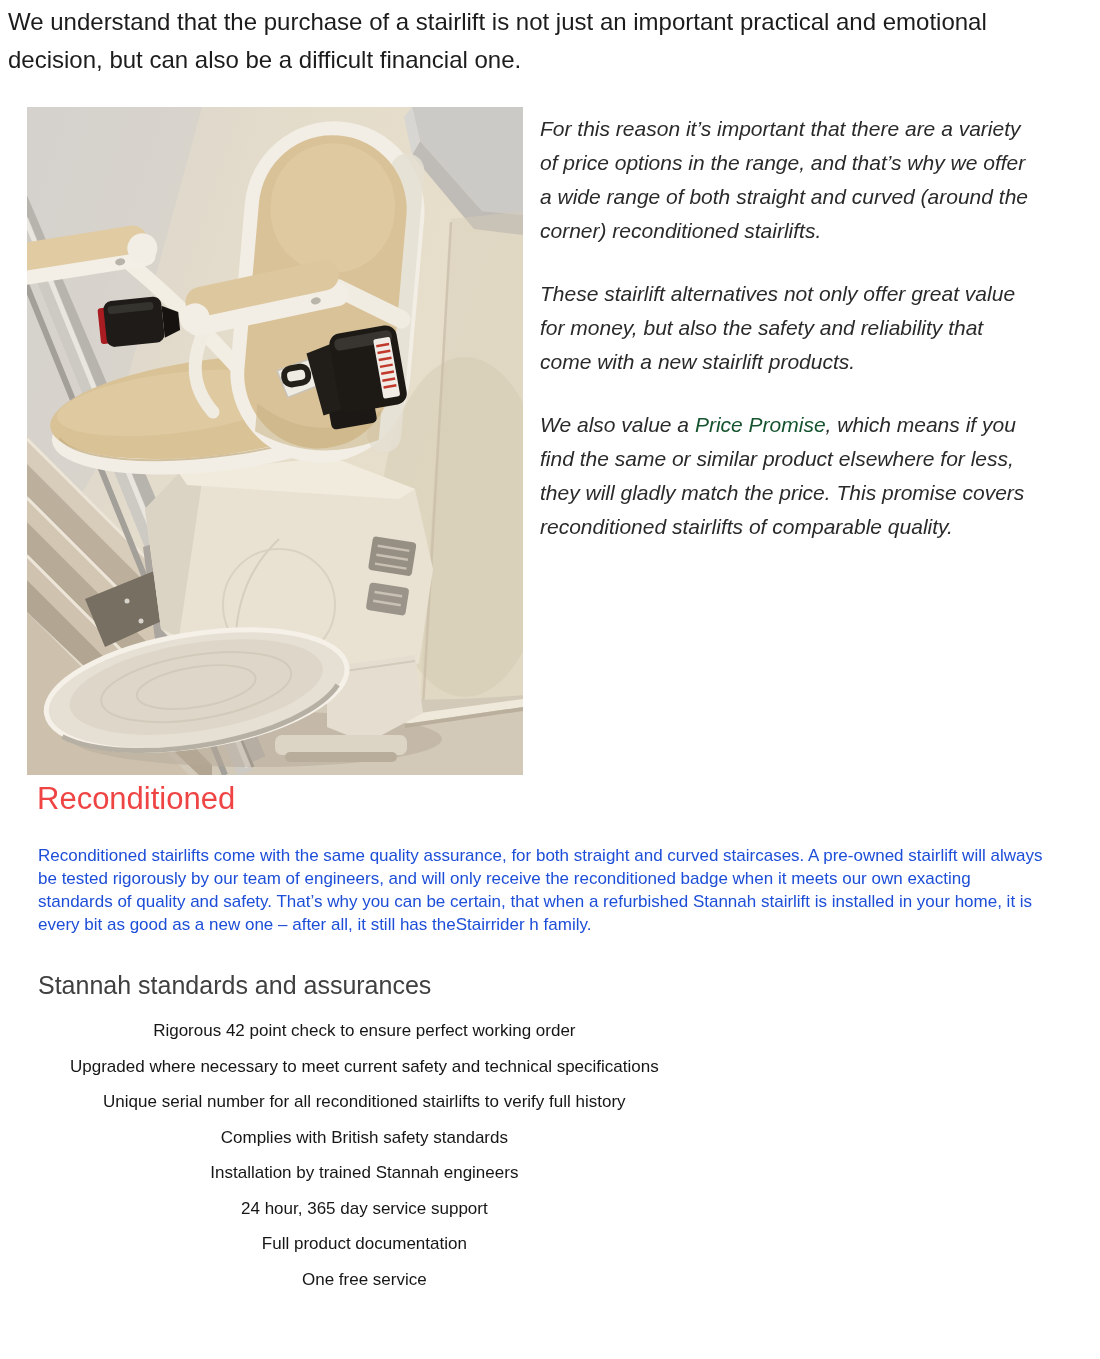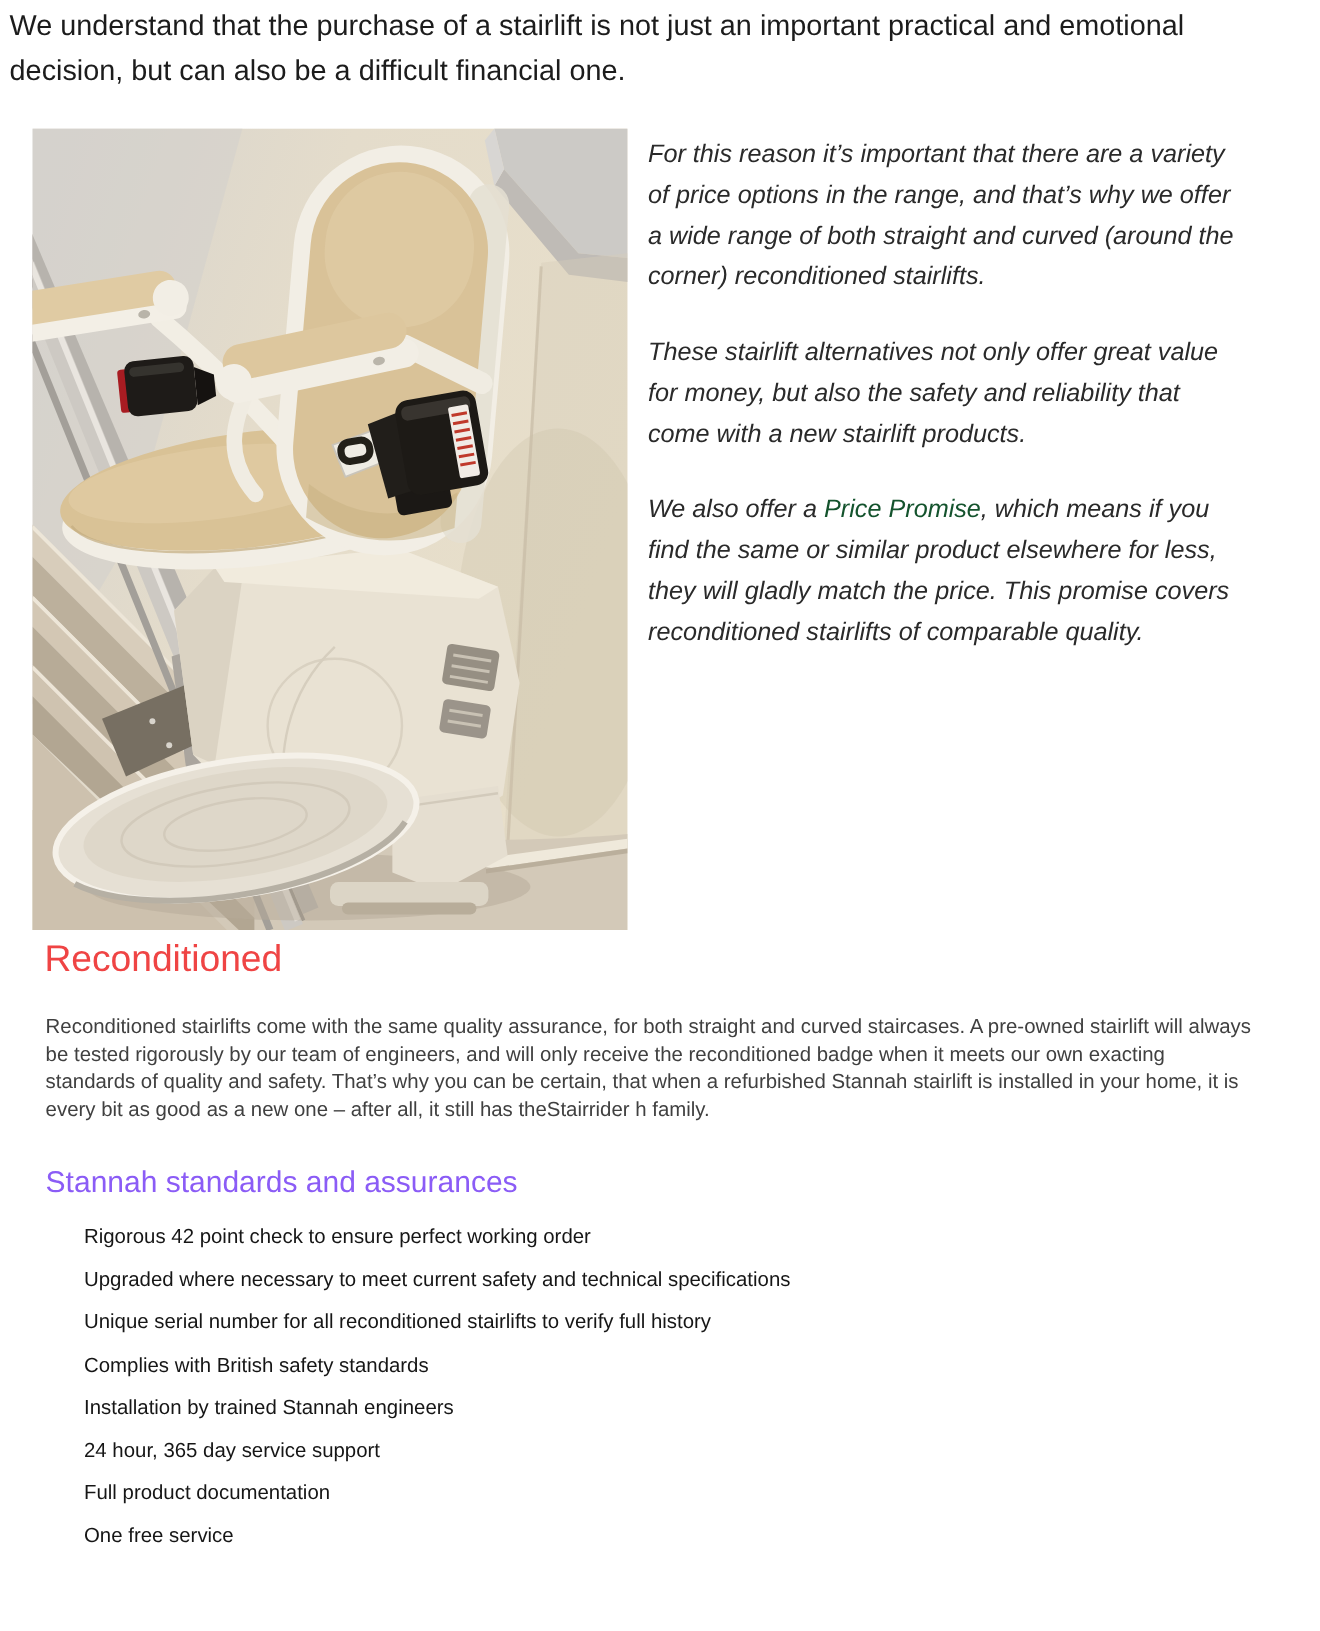--- a/index.html
+++ b/index.html
@@ -20,31 +20,31 @@
     font-size:21px;line-height:34px;color:#2a2a2a;font-style:italic;
   }
   .rightcol p{margin:0 0 29px 0;}
   .pink-link{color:#14532d;text-decoration:none;cursor:pointer;}
   .h1{
     position:absolute;left:37px;top:782px;margin:0;
     font-size:31px;font-weight:400;color:#ef4444;line-height:1.1;
   }
   .body-para{
     position:absolute;left:38px;top:844px;width:1005px;margin:0;
-    font-size:17px;line-height:23px;color:#404040;
+    font-size:17px;line-height:23px;color:#1d4ed8;
   }
   .h2{
     position:absolute;left:38px;top:972px;margin:0;
-    font-size:25px;font-weight:400;color:#8b5cf6;line-height:1.1;
+    font-size:25px;font-weight:400;color:#404040;line-height:1.1;
   }
   .standards-list{
     position:absolute;left:70px;top:1013px;margin:0;padding:0;list-style:none;
     font-size:17px;color:#161616;
   }
-  .standards-list li{line-height:35.5px;height:35.5px;white-space:nowrap;}
+  .standards-list li{line-height:35.5px;height:35.5px;white-space:nowrap;text-align:center;}
 </style>
 </head>
 <body>
 
 <div class="canvas">
 
   <p class="intro">We understand that the purchase of a stairlift is not just an important practical and emotional decision, but can also be a difficult financial one.</p>
 
   <figure class="photo" style="margin:0">
     <svg viewBox="0 0 496 668" aria-hidden="true">
@@ -168,21 +168,21 @@
         <rect x="313" y="229" width="58" height="12" rx="5" fill="#38342f"></rect>
         <rect x="352" y="236" width="17" height="60" rx="2" fill="#f1ece6"></rect>
         <path d="M354,243 L367,243 M354,250 L367,250 M354,257 L367,257 M354,264 L367,264 M354,271 L367,271 M354,278 L367,278 M354,285 L367,285" stroke="#c0392b" stroke-width="2.5"></path>
       </g>
     </svg>
   </figure>
 
   <div class="rightcol">
     <p>For this reason it’s important that there are a variety of price options in the range, and that’s why we offer a wide range of both straight and curved (around the corner) reconditioned stairlifts.</p>
     <p>These stairlift alternatives not only offer great value for money, but also the safety and reliability that come with a new stairlift products.</p>
-    <p><span>We also offer a </span><a href="#" class="pink-link">Price Promise</a><span>, which means if you find the same or similar product elsewhere for less, they will gladly match the price. This promise covers reconditioned stairlifts of comparable quality.</span></p>
+    <p><span>We also value a </span><a href="#" class="pink-link">Price Promise</a><span>, which means if you find the same or similar product elsewhere for less, they will gladly match the price. This promise covers reconditioned stairlifts of comparable quality.</span></p>
   </div>
 
   <h1 class="h1">Reconditioned</h1>
 
   <p class="body-para">Reconditioned stairlifts come with the same quality assurance, for both straight and curved staircases. A pre-owned stairlift will always be tested rigorously by our team of engineers, and will only receive the reconditioned badge when it meets our own exacting standards of quality and safety. That’s why you can be certain, that when a refurbished Stannah stairlift is installed in your home, it is every bit as good as a new one – after all, it still has theStairrider h family.</p>
 
   <h2 class="h2">Stannah standards and assurances</h2>
 
   <ul class="standards-list">
     <li>Rigorous 42 point check to ensure perfect working order</li>

